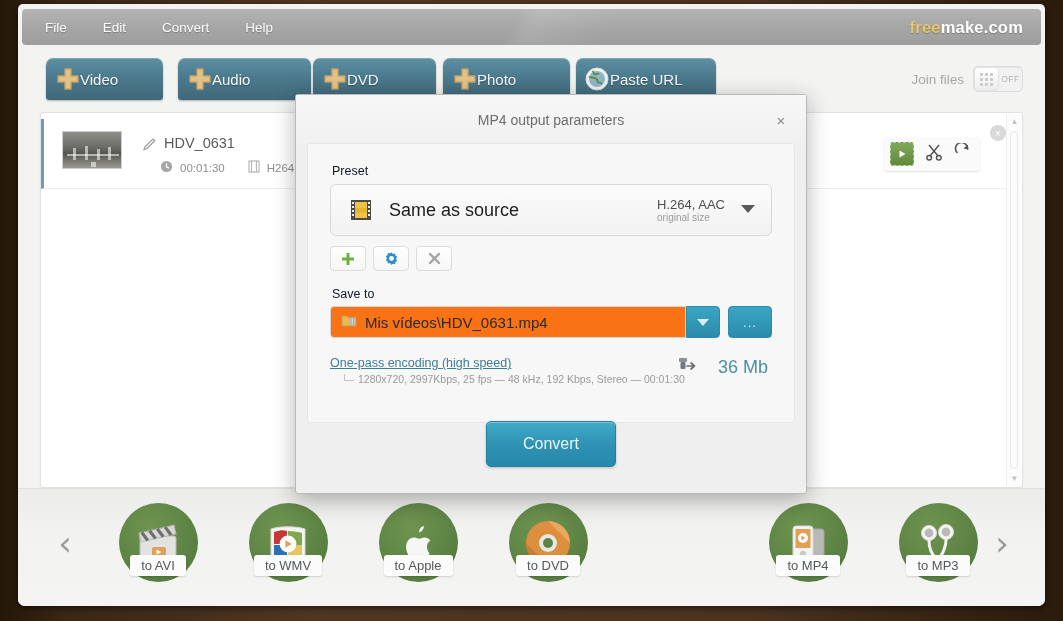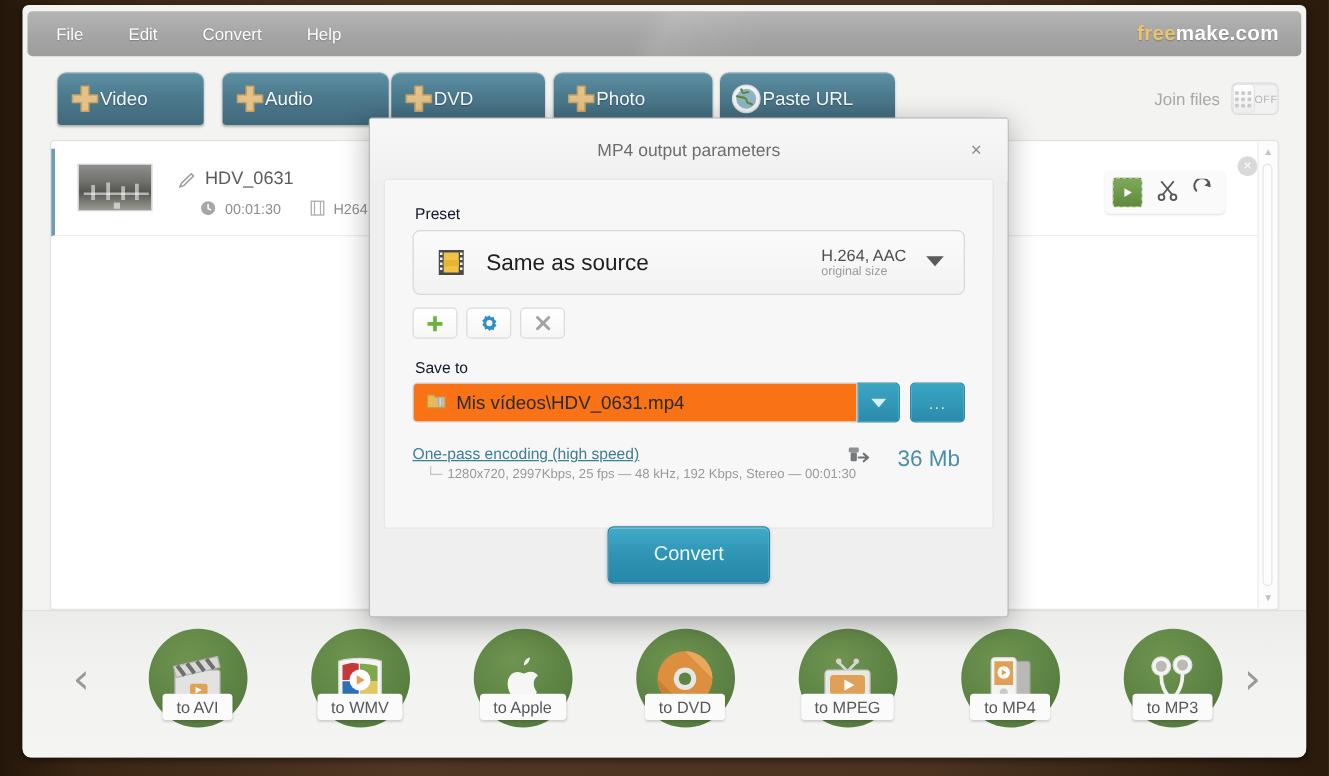--- a/index.html
+++ b/index.html
@@ -80,21 +80,21 @@
   #tab-photo { left: 425px; width: 127px; }
   #tab-url   { left: 558px; width: 140px; }
   #tab-url .plus { left: 8px; top: 8px; width: 26px; height: 26px; }
 
   #joinfiles {
     position:absolute; right: 22px; top: 16px;
     display:flex; align-items:center; gap:9px;
   }
   #joinfiles .jlabel { color:#a8a8a8; font-size:13.5px; }
   #jtoggle {
-    width: 38px; height: 26px;
+    width: 50px; height: 26px;
     background: #f2f2f2; border:1px solid #dcdcdc;
     border-radius:5px; display:flex; align-items:center;
     box-shadow: inset 0 1px 2px rgba(0,0,0,.06);
     cursor:pointer;
   }
   #jtoggle .knob {
     width:25px; height:24px; margin:0 0 0 0;
     background: linear-gradient(180deg,#ffffff,#ececec);
     border-radius:4px; border:1px solid #e4e4e4;
     display:flex; align-items:center; justify-content:center;
@@ -508,33 +508,20 @@
             <circle cx="26" cy="26" r="22" fill="#dc8f3e"></circle>
             <path d="M26 4a22 22 0 0122 22z" fill="#e9a85e"></path>
             <path d="M26 48A22 22 0 014 26z" fill="#c97f32"></path>
             <circle cx="26" cy="26" r="9" fill="#e6e6e2"></circle>
             <circle cx="26" cy="26" r="5" fill="#5e8445"></circle>
           </svg>
         </div>
         <div class="cap">to DVD</div>
       </div>
 
-      <div class="fmt" id="fmt4">
-        <div class="circ">
-          <svg width="52" height="50" viewBox="0 0 52 50">
-            <path d="M19 12l7 7M33 12l-7 7" stroke="#d5d5d2" stroke-width="2.2" fill="none"></path>
-            <circle cx="19" cy="11" r="2.2" fill="#d5d5d2"></circle>
-              <circle cx="33" cy="11" r="2.2" fill="#d5d5d2"></circle>
-            <rect x="8" y="18" width="36" height="24" rx="3" fill="#e8e8e5" stroke="#c7c7c4"></rect>
-            <rect x="12" y="22" width="28" height="16" rx="3" fill="#e0a055"></rect>
-            <path d="M23.5 25.5l8 4.5-8 4.5z" fill="#fdfdfd"></path>
-          </svg>
-        </div>
-        <div class="cap">to MPEG</div>
-      </div>
 
       <div class="fmt" id="fmt5">
         <div class="circ">
           <svg width="50" height="52" viewBox="0 0 50 52">
             <rect x="24" y="12" width="17" height="30" rx="2.5" fill="#b8b8b5" stroke="#a2a2a0"></rect>
             <rect x="10" y="9" width="20" height="34" rx="3" fill="#f4f4f2" stroke="#d6d6d3"></rect>
             <rect x="12.5" y="12" width="15" height="19" fill="#e0a055"></rect>
             <circle cx="20" cy="21" r="5" fill="#fdfdfd"></circle>
             <path d="M18.4 18.6l3.8 2.4-3.8 2.4z" fill="#e0a055"></path>
             <circle cx="20" cy="37" r="3.2" fill="#c9c9c6"></circle>

